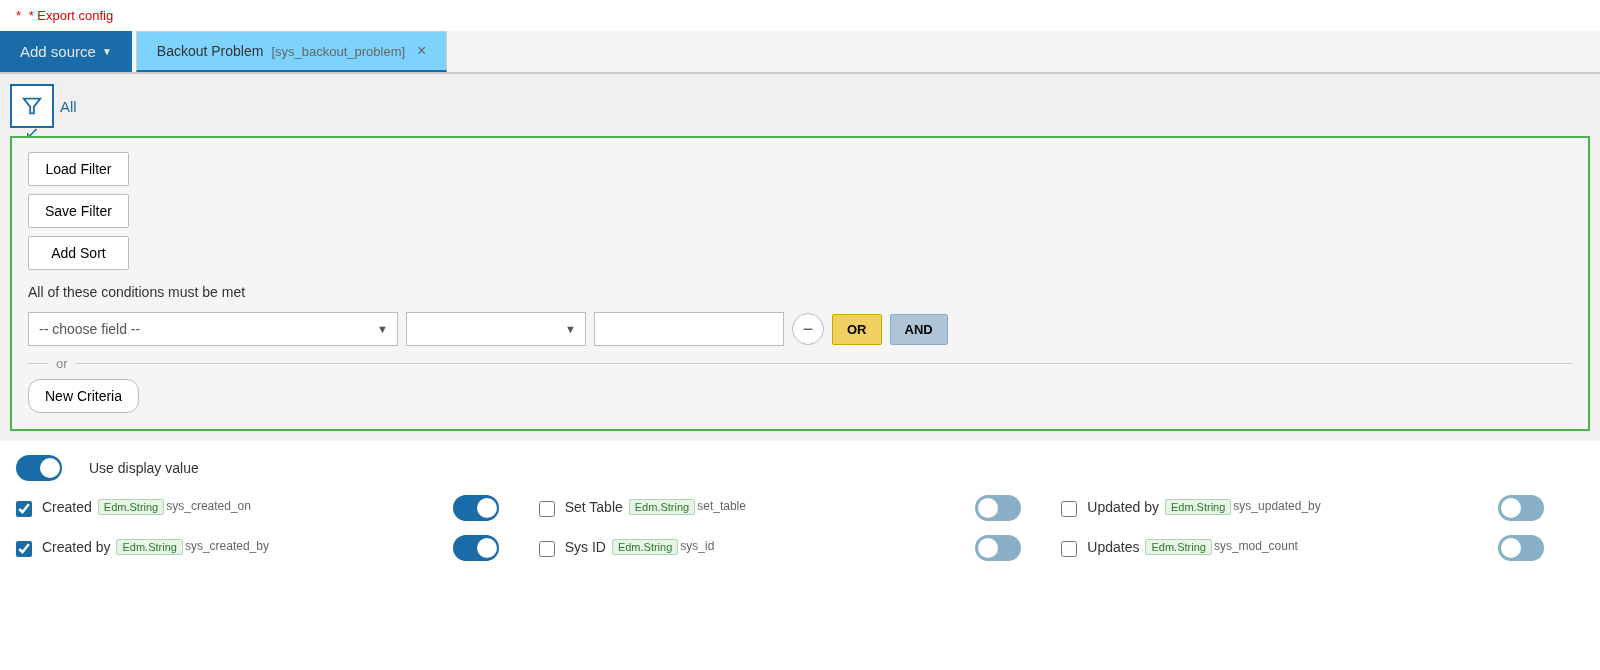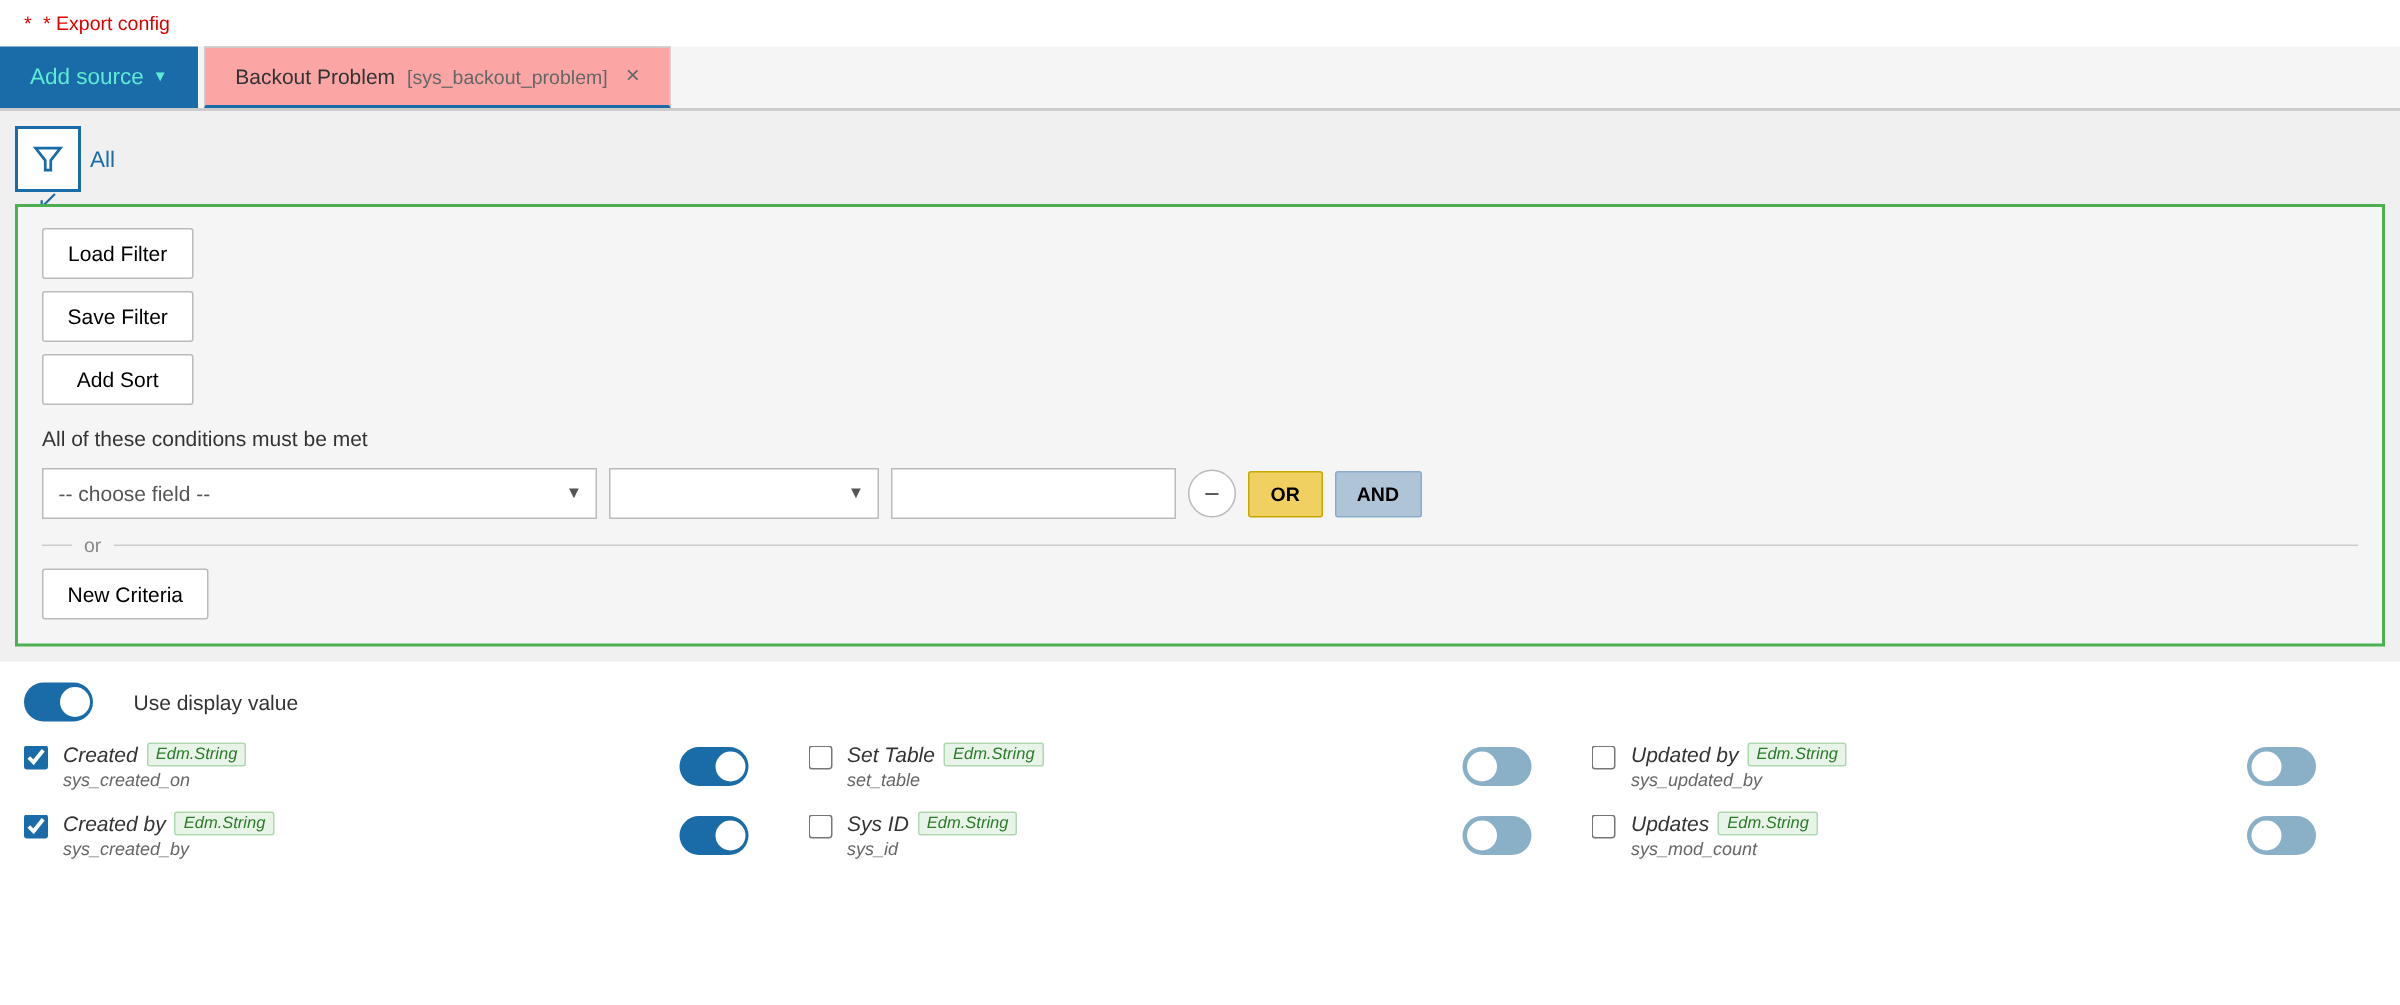--- a/index.html
+++ b/index.html
@@ -27,36 +27,36 @@
     
     .tab-bar {
       display: flex;
       align-items: stretch;
       border-bottom: 2px solid #ccc;
       background: #f5f5f5;
       padding: 0;
     }
     .tab-add-source {
       background: #1a6ca8;
-      color: #5eead4;
+      color: #e5e5e5;
       border: none;
       padding: 10px 20px;
       font-size: 15px;
       font-weight: 500;
       cursor: pointer;
       display: flex;
       align-items: center;
       gap: 6px;
       white-space: nowrap;
     }
     .tab-add-source .caret {
       font-size: 10px;
     }
     .tab-item {
-      background: #fca5a5;
+      background: #7dd3fc;
       border: 1px solid #ccc;
       border-bottom: 2px solid #1a6ca8;
       padding: 10px 20px;
       font-size: 14px;
       cursor: pointer;
       display: flex;
       align-items: center;
       gap: 8px;
       margin-left: 4px;
       position: relative;
@@ -288,21 +288,21 @@
       max-width: 20px;
     }
 
     
     .btn-new-criteria {
       background: #fff;
       border: 1px solid #bbb;
       padding: 8px 16px;
       font-size: 14px;
       cursor: pointer;
-      border-radius: 2px;
+      border-radius: 12px;
     }
 
     
     .display-value-section {
       padding: 14px 16px;
       display: flex;
       align-items: center;
       gap: 27px;
     }
 
@@ -358,24 +358,23 @@
       flex-direction: column;
       gap: 14px;
     }
     .field-item {
       display: flex;
       align-items: flex-start;
       gap: 10px;
     }
     .field-item-info {
       display: flex;
-      flex-direction: column;
+      flex-direction: row;
       gap: 2px;
       flex: 1;
-      font-style: italic;
     }
     .field-name-row {
       display: flex;
       align-items: center;
       gap: 6px;
     }
     .field-name {
       font-size: 14px;
       color: #333;
     }

